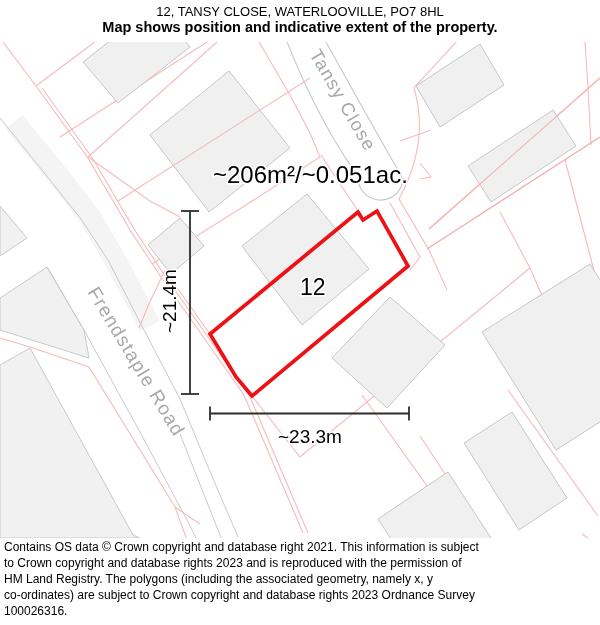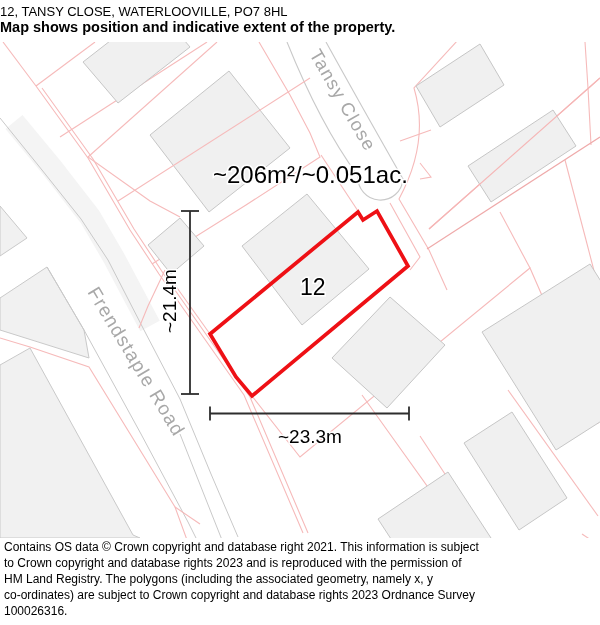--- a/index.html
+++ b/index.html
@@ -1,18 +1,18 @@
 <!DOCTYPE html>
 <html><head>
 <meta charset="utf-8">
 <style>
   html,body{margin:0;padding:0;background:#fff;}
   body{width:600px;height:625px;position:relative;overflow:hidden;
        font-family:"Liberation Sans", sans-serif;}
-  .title{position:absolute;top:5px;left:0;width:600px;
+  .title{position:absolute;top:5px;left:0;width:600px;text-align:center;
          font-size:13px;line-height:14.5px;color:#000;}
   .title .l2{font-size:14.5px;font-weight:bold;}
   .footer{position:absolute;top:539px;left:4px;width:594px;
           font-size:12px;line-height:16px;color:#000;white-space:nowrap;}
   svg{position:absolute;top:42px;left:0;}
   text{font-family:"Liberation Sans", sans-serif;}
 </style>
 </head>
 <body>
 <div class="title">12, TANSY CLOSE, WATERLOOVILLE, PO7 8HL<br><span class="l2">Map shows position and indicative extent of the property.</span></div>

